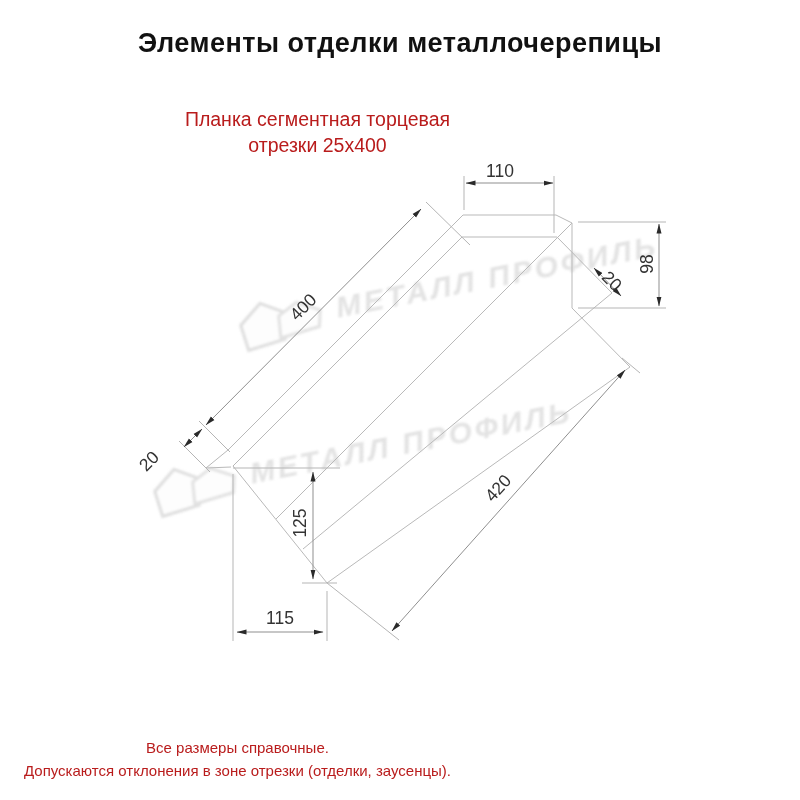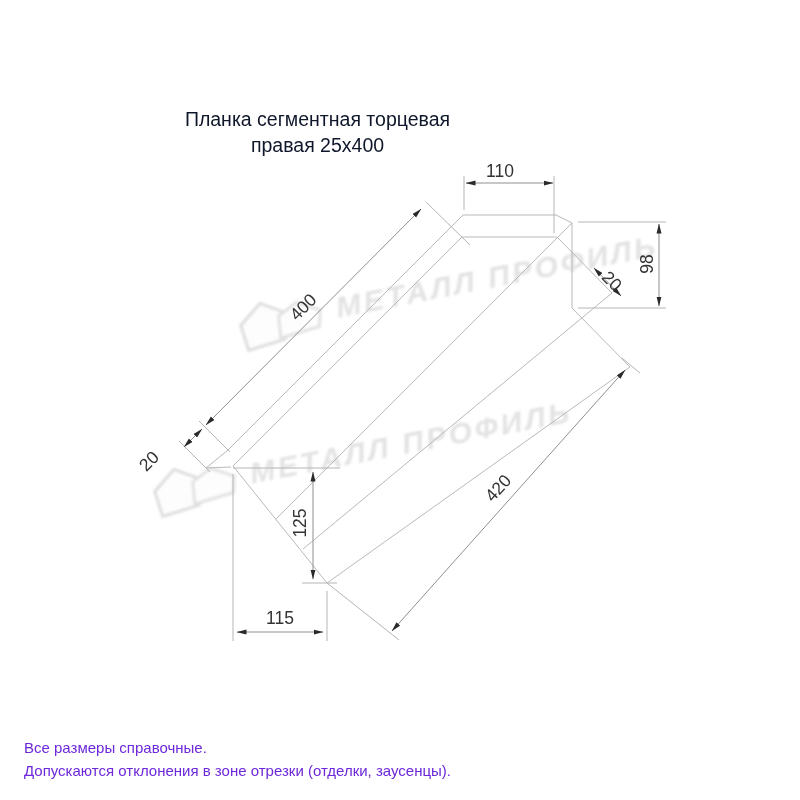--- a/index.html
+++ b/index.html
@@ -2,47 +2,48 @@
 <html><head>
 <meta charset="utf-8">
 <style>
   html,body{margin:0;padding:0;}
   body{font-family:"Liberation Sans", sans-serif; background:#ffffff;}
   .page{position:relative; width:800px; height:800px; background:#fff; overflow:hidden;}
 
   .title{position:absolute; top:28px; left:0; width:800px; text-align:center;
          font-size:27px; font-weight:bold; color:#111; letter-spacing:0.5px;}
   .subtitle{position:absolute; top:106px; left:0; width:635px; text-align:center;
-            font-size:19.5px; line-height:26px; color:#0f172a;}
+            font-size:19.5px; line-height:26px; color:#b91c1c;}
 
   .watermark{position:absolute; display:flex; align-items:center; gap:12px;
              transform:rotate(-11deg); transform-origin:left center;
              filter:blur(1.1px); pointer-events:none; white-space:nowrap;}
   .watermark .wm-text{font-size:30px; font-weight:bold; letter-spacing:3px;
                       color:#e3e3e3; font-style:italic;}
   .wm1{left:238px; top:296px;}
   .wm2{left:152px; top:462px;}
 
   svg.drawing{position:absolute; left:0; top:0;}
   .geo{stroke:#b9b9b9; stroke-width:1; fill:none;}
   .ext{stroke:#b5b5b5; stroke-width:1; fill:none;}
   .dim{stroke:#8f8f8f; stroke-width:1; fill:none;}
   .dimtext{font-family:"Liberation Sans", sans-serif; font-size:17.5px; fill:#333;}
 
-  .footer{position:absolute; left:24px; bottom:18px; font-size:15px; color:#6d28d9; line-height:23px;}
+  .footer{position:absolute; left:24px; bottom:18px; font-size:15px; color:#b91c1c; line-height:23px;text-align:center;}
 </style>
 </head>
 <body>
 
 <div class="page">
 
+  <div class="title">Элементы отделки металлочерепицы</div>
 
   <div class="subtitle">
     <div>Планка сегментная торцевая</div>
-    <div>правая 25х400</div>
+    <div>отрезки 25х400</div>
   </div>
 
   <div class="watermark wm1">
     <svg width="88" height="62" viewBox="0 0 88 62">
       <path d="M6,56 L3,30 L26,12 L46,24 L44,52 Z" fill="#fdfdfd" stroke="#dedede" stroke-width="3"></path>
       <path d="M40,50 L42,28 L62,18 L84,30 L80,46 Z" fill="#fdfdfd" stroke="#e2e2e2" stroke-width="3"></path>
     </svg>
     <span class="wm-text">МЕТАЛЛ ПРОФИЛЬ</span>
   </div>
   <div class="watermark wm2">

